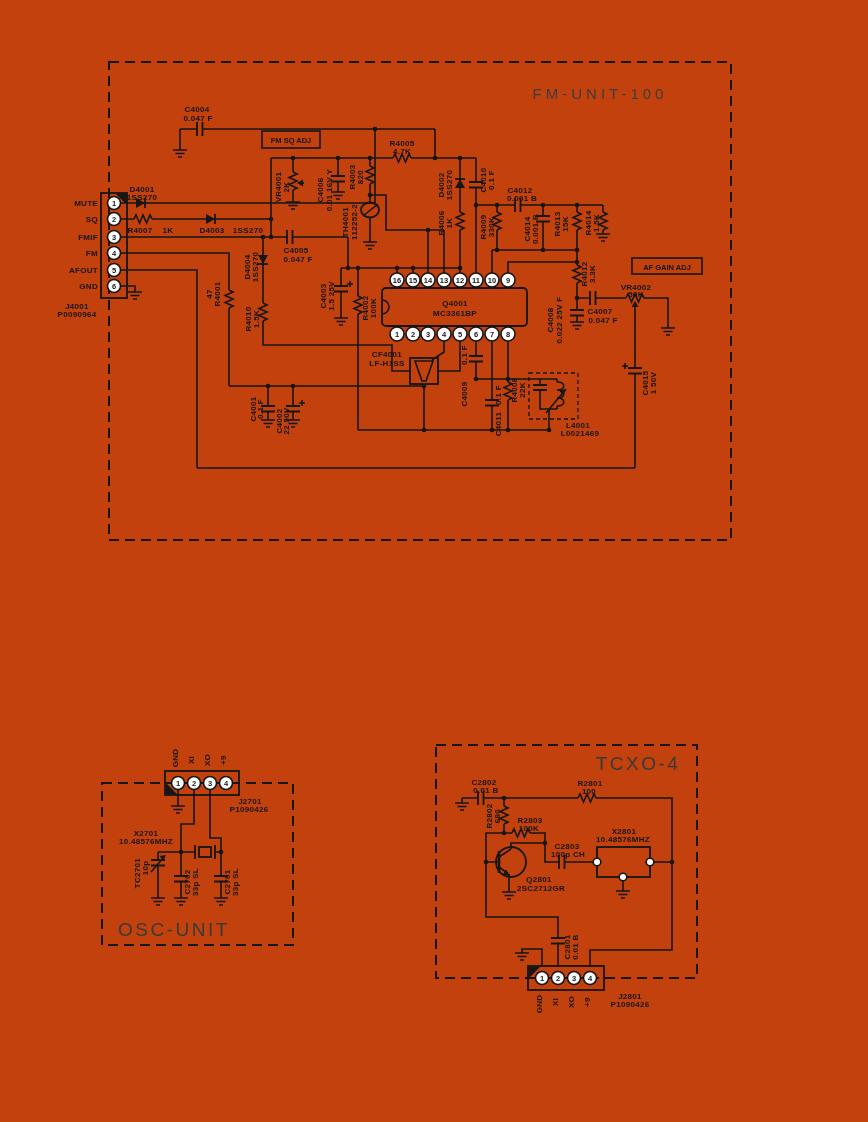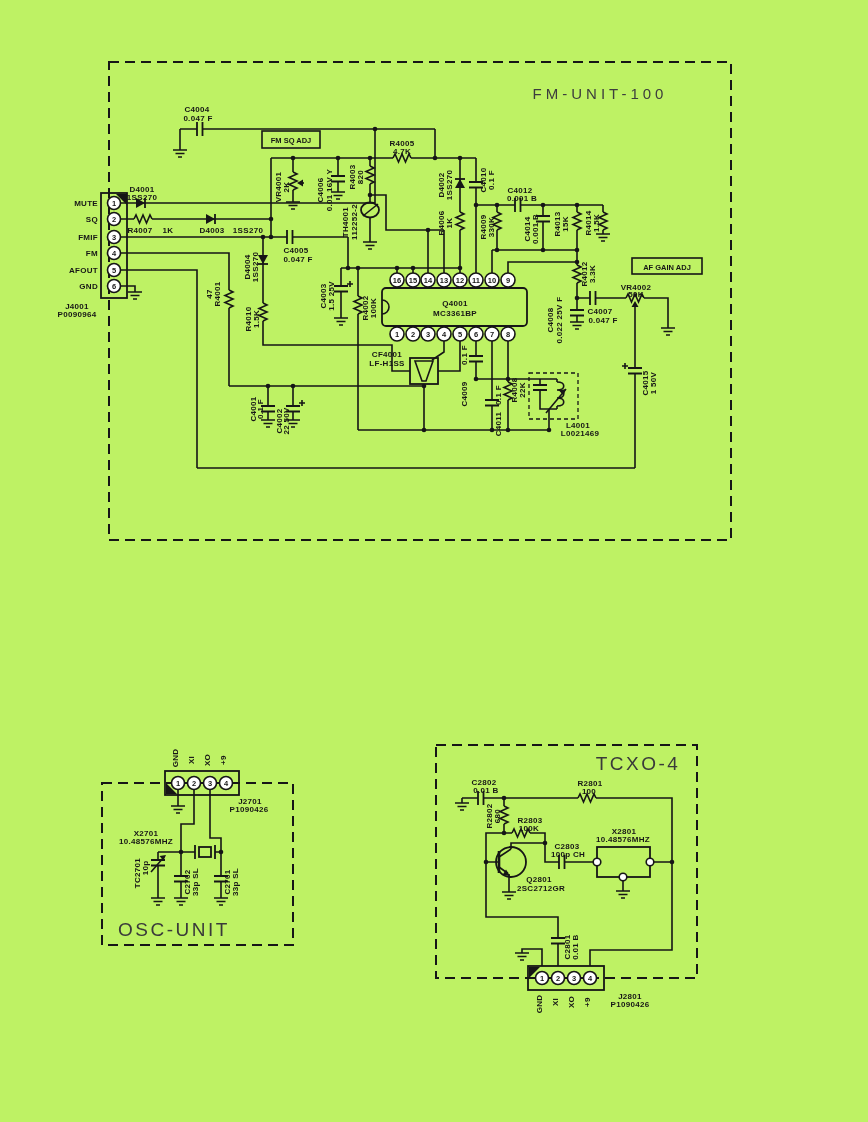--- a/index.html
+++ b/index.html
@@ -1,16 +1,16 @@
 <!DOCTYPE html>
 <html><head>
 <meta charset="utf-8">
 <style>
   html,body{margin:0;padding:0;background:#fff;}
-  .page{width:868px;height:1122px;background:#bef264;position:relative;font-family:"Liberation Sans",sans-serif;}
+  .page{width:868px;height:1122px;background:#c2410c;position:relative;font-family:"Liberation Sans",sans-serif;}
   svg{position:absolute;top:0;left:0;}
   svg text{font-family:"Liberation Sans",sans-serif;fill:#161616;}
   .lb{font-size:8px;font-weight:bold;letter-spacing:.3px;}
   .pn{font-size:7.5px;font-weight:bold;}
   .ttl{font-size:15px;letter-spacing:4px;fill:#3d3d3d;}
   .ttl2{font-size:19px;letter-spacing:2.5px;fill:#3a3a3a;}
   .bx{font-size:7.5px;font-weight:bold;}
   .w{stroke:#161616;stroke-width:1.6;fill:none;}
   .w2{stroke:#161616;stroke-width:1.8;fill:none;}
   .dash{stroke:#161616;stroke-width:2;fill:none;stroke-dasharray:10 6;}

